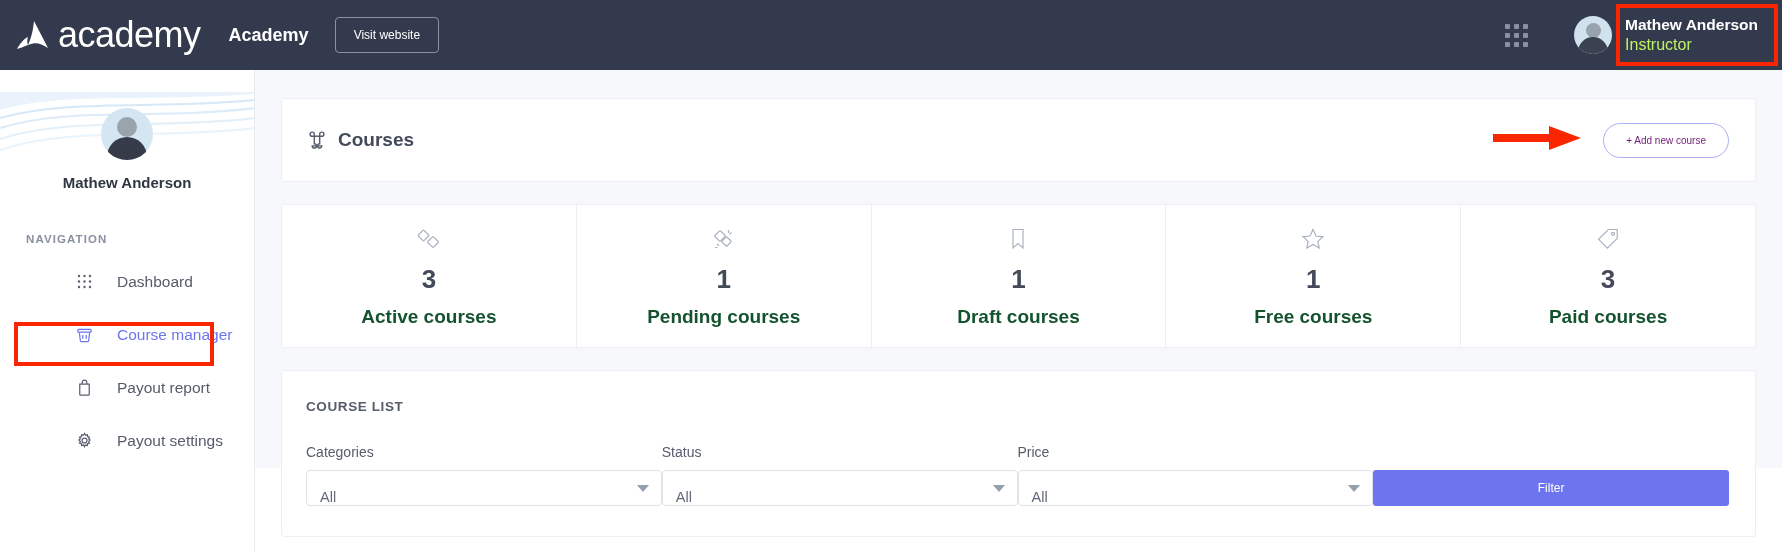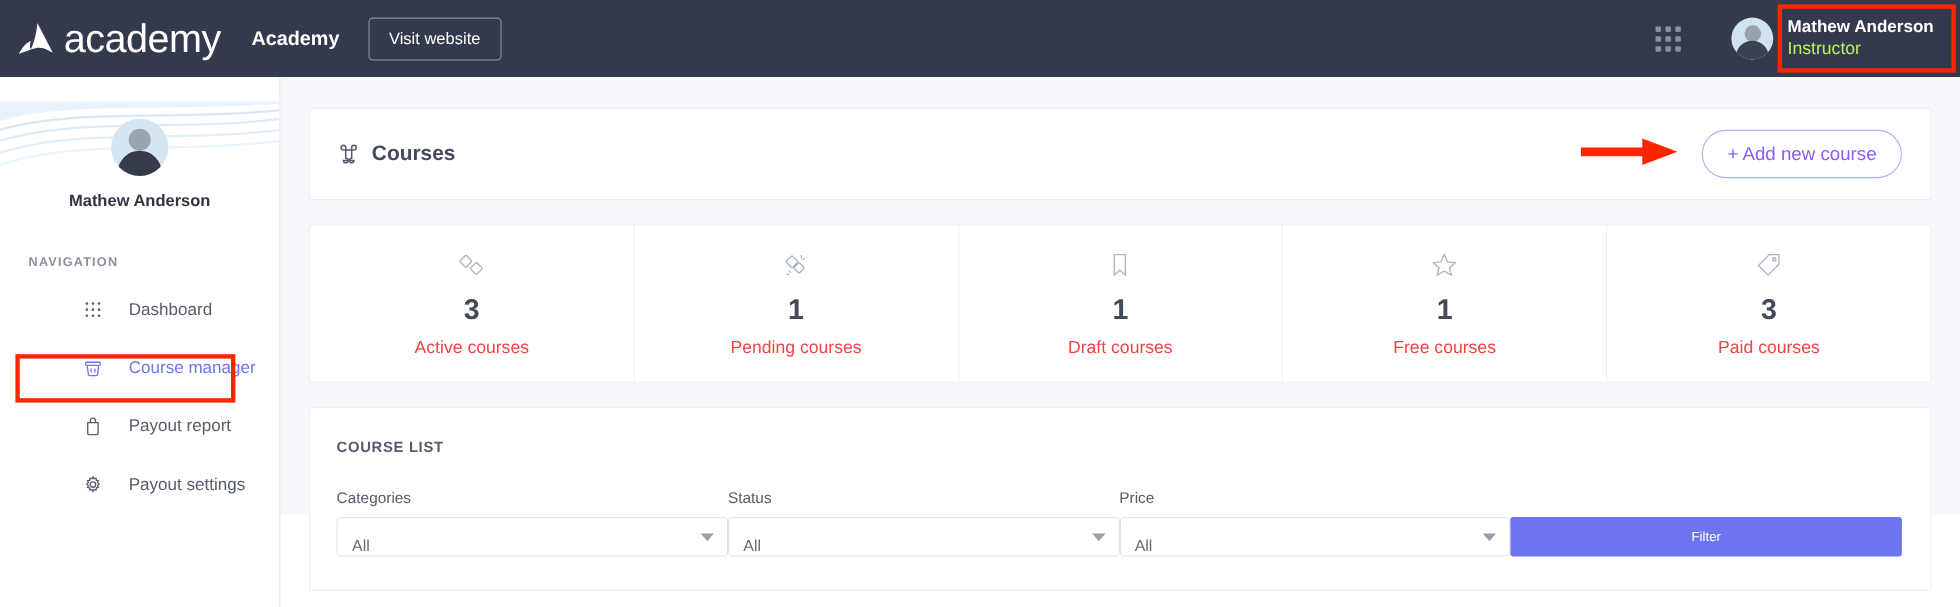--- a/index.html
+++ b/index.html
@@ -20,21 +20,21 @@
   .brand-word {
     color: #ffffff; font-size: 36px; letter-spacing: -0.5px;
     font-weight: 400; margin-left: 4px; line-height: 1;
   }
   .brand-sub {
     color: #ffffff; font-size: 18px; font-weight: bold; margin-left: 28px;
   }
   .visit-btn {
     margin-left: 26px; color: #fff; background: transparent;
     border: 1px solid #8b91a3; border-radius: 4px;
-    padding: 10px 18px; font-size: 15px; cursor: pointer;
+    padding: 10px 18px; font-size: 12px; cursor: pointer;
     font-family: "Liberation Sans", sans-serif;
   }
   .topbar-right {
     margin-left: auto; display: flex; align-items: center; height: 70px;
   }
   .grid-dots {
     display: grid; grid-template-columns: repeat(3, 5px);
     grid-gap: 4px; margin-right: 32px; cursor: pointer;
   }
   .grid-dots i { width: 5px; height: 5px; background: #8a90a2; border-radius: 1px; display: block; }
@@ -123,34 +123,34 @@
   .head-panel {
     height: 84px; margin-top: 22px; display: flex; align-items: center;
     padding: 0 26px 0 24px;
   }
   .head-title { display: flex; align-items: center; }
   .head-ico { color: #565d6e; width: 22px; height: 22px; display: flex; align-items: center; justify-content: center; }
   .head-text { margin-left: 10px; font-size: 19px; font-weight: bold; color: #434a5a; }
   .head-right { margin-left: auto; display: flex; align-items: center; }
   .red-arrow { margin-right: 22px; }
   .add-btn {
-    border: 1px solid #aab0f2; color: #8b5cf6; background: #fff;
-    border-radius: 22px; padding: 11px 22px; font-size: 17px;
+    border: 1px solid #aab0f2; color: #701a75; background: #fff;
+    border-radius: 22px; padding: 11px 22px; font-size: 10px;
     cursor: pointer; font-family: "Liberation Sans", sans-serif; white-space: nowrap;
   }
 
   .stats-panel { margin-top: 22px; display: flex; height: 144px; }
   .stat {
     flex: 1; display: flex; flex-direction: column; align-items: center;
     justify-content: center; border-right: 1px solid #edeff4; cursor: pointer;
   }
   .stat:last-child { border-right: none; }
   .stat-ico { color: #aab2c0; height: 30px; display: flex; align-items: center; }
   .stat-val { font-size: 26px; font-weight: bold; color: #434a5a; margin-top: 10px; }
-  .stat-lbl { font-size: 16px; color: #ef4444; margin-top: 11px; }
+  .stat-lbl { font-size: 19px; color: #14532d; margin-top: 11px; font-weight: bold; }
 
   .list-panel { margin-top: 22px; padding: 28px 26px 30px 24px; }
   .list-title {
     font-size: 13.5px; font-weight: bold; color: #555c6b; letter-spacing: 0.6px;
   }
   .filters { display: flex; align-items: flex-end; margin-top: 30px; }
   .field { flex: 1; min-width: 0; }
   .field-lbl { font-size: 14px; color: #555c6b; margin-bottom: 10px; }
   .select {
     position: relative; height: 36px; border: 1px solid #dfe2ea; border-radius: 4px;

